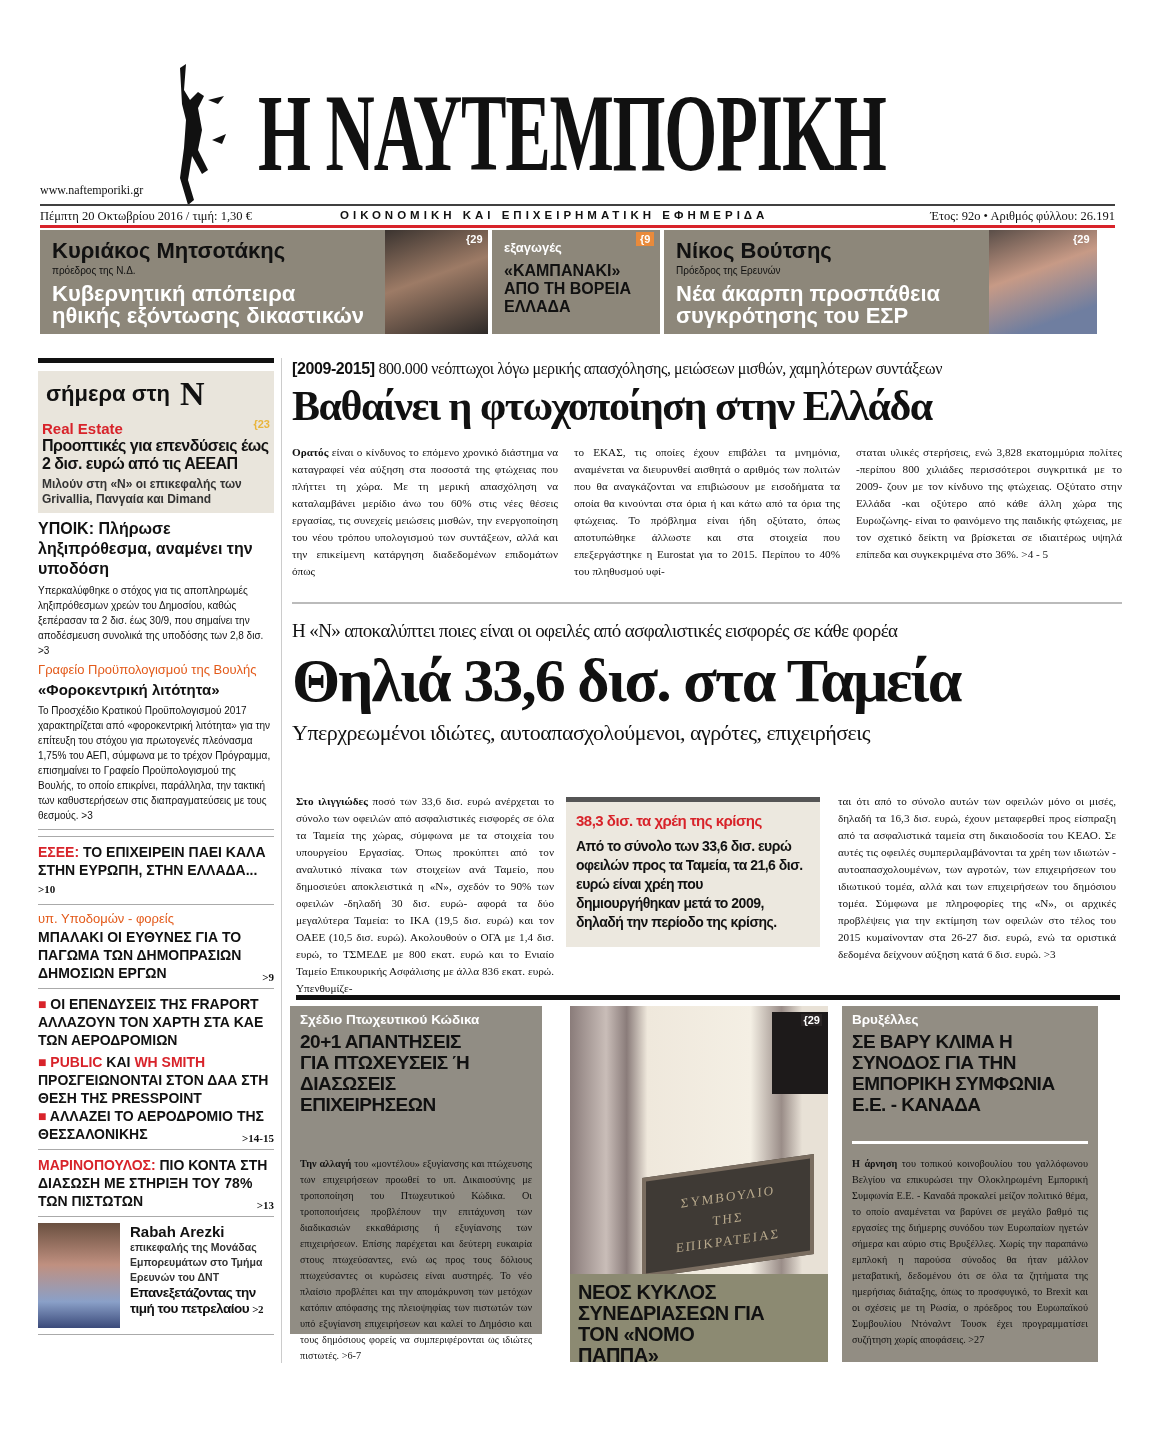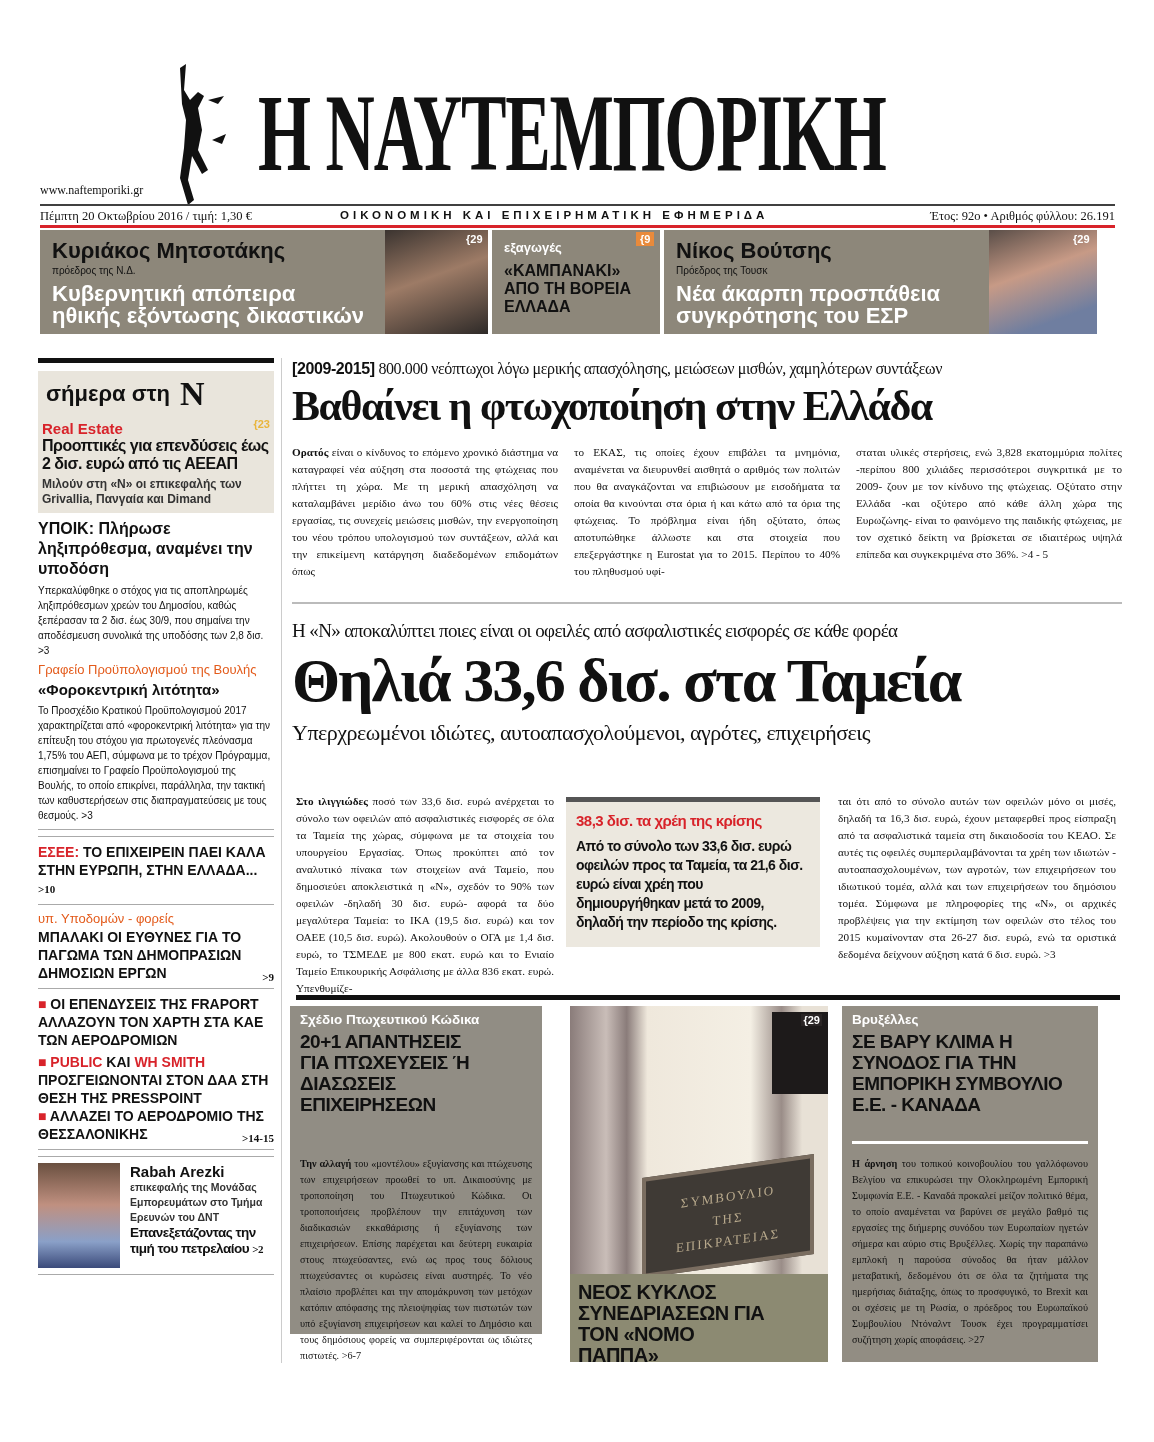--- a/index.html
+++ b/index.html
@@ -62,21 +62,21 @@
   <div class="abs" style="left:12px;top:32px;font-weight:bold;font-size:16px;line-height:18px;color:#111">
     <div>«ΚΑΜΠΑΝΑΚΙ»</div>
     <div>ΑΠΟ ΤΗ ΒΟΡΕΙΑ</div>
     <div>ΕΛΛΑΔΑ</div>
   </div>
 </div>
 <div class="abs teaser" style="left:664px;width:433px">
   <div class="abs photo" style="left:325px;top:0;width:108px;height:104px;background:linear-gradient(160deg,#5a4e48,#c79a86 40%,#6f7ea0 80%)"></div>
   <div class="abs pagebadge" style="left:405px;top:2px;background:transparent">{29</div>
   <div class="abs name" style="left:12px;top:8px">Νίκος Βούτσης</div>
-  <div class="abs role" style="left:12px;top:35px">Πρόεδρος της Τουσκ</div>
+  <div class="abs role" style="left:12px;top:35px">Πρόεδρος της Ερευνών</div>
   <div class="abs head" style="left:12px;top:52px">Νέα άκαρπη προσπάθεια</div>
   <div class="abs head" style="left:12px;top:74px">συγκρότησης του ΕΣΡ</div>
 </div>
 
 <div class="abs sidebar">
   <div class="bigbar"></div>
   <div style="background:#e9e5dc;margin-top:8px;padding:6px 8px;height:45px;display:flex;align-items:center;gap:10px">
     <span style="font-weight:bold;font-size:22px">σήμερα στη</span>
     <span style="font-family:'Liberation Serif',serif;font-weight:bold;font-size:34px">N</span>
   </div>
@@ -107,20 +107,25 @@
     <div class="orange" style="font-size:13px">υπ. Υποδομών - φορείς</div>
     <div class="sb-h" style="font-size:14px;margin-top:2px"><span>ΜΠΑΛΑΚΙ ΟΙ ΕΥΘΥΝΕΣ ΓΙΑ ΤΟ ΠΑΓΩΜΑ ΤΩΝ ΔΗΜΟΠΡΑΣΙΩΝ ΔΗΜΟΣΙΩΝ ΕΡΓΩΝ</span> <span style="font-family:'Liberation Serif',serif;font-size:11px;float:right;margin-top:4px">&gt;9</span></div>
   </div>
   <div class="rule" style="clear:both"></div>
   <div class="sb-h" style="font-size:14px">
     <div><span class="red">■</span> <span>ΟΙ ΕΠΕΝΔΥΣΕΙΣ ΤΗΣ FRAPORT ΑΛΛΑΖΟΥΝ ΤΟΝ ΧΑΡΤΗ ΣΤΑ ΚΑΕ ΤΩΝ ΑΕΡΟΔΡΟΜΙΩΝ</span></div>
     <div style="margin-top:4px"><span class="red">■</span> <span class="red">PUBLIC</span><span> ΚΑΙ </span><span class="red">WH SMITH</span> <span>ΠΡΟΣΓΕΙΩΝΟΝΤΑΙ ΣΤΟΝ ΔΑΑ ΣΤΗ ΘΕΣΗ ΤΗΣ PRESSPOINT</span></div>
     <div style=""><span class="red">■</span> <span>ΑΛΛΑΖΕΙ ΤΟ ΑΕΡΟΔΡΟΜΙΟ ΤΗΣ ΘΕΣΣΑΛΟΝΙΚΗΣ</span> <span style="font-family:'Liberation Serif',serif;font-size:11px;float:right;margin-top:4px">&gt;14-15</span></div>
   </div>
   <div class="rule" style="clear:both"></div>
+  <div class="sb-h" style="font-size:14px">
+    <span class="red">ΜΑΡΙΝΟΠΟΥΛΟΣ:</span>
+    <span>ΠΙΟ ΚΟΝΤΑ ΣΤΗ ΔΙΑΣΩΣΗ ΜΕ ΣΤΗΡΙΞΗ ΤΟΥ 78% ΤΩΝ ΠΙΣΤΩΤΩΝ</span>
+    <span style="font-family:'Liberation Serif',serif;font-size:11px;float:right;margin-top:4px">&gt;13</span>
+  </div>
   <div class="rule" style="clear:both"></div>
   <div style="display:flex;gap:10px;margin-top:4px">
     <div class="photo" style="width:82px;height:105px;background:linear-gradient(180deg,#6a5040,#c09080 40%,#8aa0c8 75%,#3b4a7a)"></div>
     <div style="flex:1">
       <div style="font-weight:bold;font-size:15px">Rabah Arezki</div>
       <div style="font-size:10.5px;line-height:15px;font-weight:bold;color:#333">επικεφαλής της Μονάδας Εμπορευμάτων στο Τμήμα Ερευνών του ΔΝΤ</div>
       <div style="font-weight:bold;font-size:13.5px;line-height:16px;letter-spacing:-0.5px"><span>Επανεξετάζοντας την τιμή του πετρελαίου</span> <span style="font-family:'Liberation Serif',serif;font-size:11px">&gt;2</span></div>
     </div>
   </div>
   <div class="rule"></div>
@@ -173,16 +178,16 @@
     <div>ΤΗΣ</div>
     <div>ΕΠΙΚΡΑΤΕΙΑΣ</div>
   </div>
   <div class="abs" style="left:0;bottom:0;width:258px;height:88px;background:#8c8a72;padding:8px 8px">
     <div class="caps" style="font-size:20px;line-height:21px;width:200px">ΝΕΟΣ ΚΥΚΛΟΣ ΣΥΝΕΔΡΙΑΣΕΩΝ ΓΙΑ ΤΟΝ «ΝΟΜΟ ΠΑΠΠΑ»</div>
   </div>
 </div>
 
 <div class="abs grey-box" style="left:842px;top:1006px;width:256px;height:356px;background:#928d83">
   <div style="color:#fff;font-weight:bold;font-size:13.5px;margin:6px 10px 0">Βρυξέλλες</div>
-  <div class="caps" style="margin:4px 10px;width:230px">ΣΕ ΒΑΡΥ ΚΛΙΜΑ Η ΣΥΝΟΔΟΣ ΓΙΑ ΤΗΝ ΕΜΠΟΡΙΚΗ ΣΥΜΒΟΥΛΙΟ Ε.Ε. - ΚΑΝΑΔΑ</div>
+  <div class="caps" style="margin:4px 10px;width:230px">ΣΕ ΒΑΡΥ ΚΛΙΜΑ Η ΣΥΝΟΔΟΣ ΓΙΑ ΤΗΝ ΕΜΠΟΡΙΚΗ ΣΥΜΦΩΝΙΑ Ε.Ε. - ΚΑΝΑΔΑ</div>
   <div class="abs" style="left:10px;top:135px;width:236px;height:3px;background:#fff"></div>
   <div class="body-text" style="position:absolute;left:10px;top:150px;width:236px;font-size:10.2px;line-height:16px"><b>Η άρνηση</b> <span>του τοπικού κοινοβουλίου του γαλλόφωνου Βελγίου να επικυρώσει την Ολοκληρωμένη Εμπορική Συμφωνία Ε.Ε. - Καναδά προκαλεί μείζον πολιτικό θέμα, το οποίο αναμένεται να βαρύνει σε μεγάλο βαθμό τις εργασίες της διήμερης συνόδου των Ευρωπαίων ηγετών σήμερα και αύριο στις Βρυξέλλες. Χωρίς την παραπάνω εμπλοκή η παρούσα σύνοδος θα ήταν μάλλον μεταβατική, δεδομένου ότι σε όλα τα ζητήματα της ημερήσιας διάταξης, όπως το προσφυγικό, το Brexit και οι σχέσεις με τη Ρωσία, ο πρόεδρος του Ευρωπαϊκού Συμβουλίου Ντόναλντ Τουσκ έχει προγραμματίσει συζήτηση χωρίς αποφάσεις. &gt;27</span></div>
 </div>
 
 </body></html>

